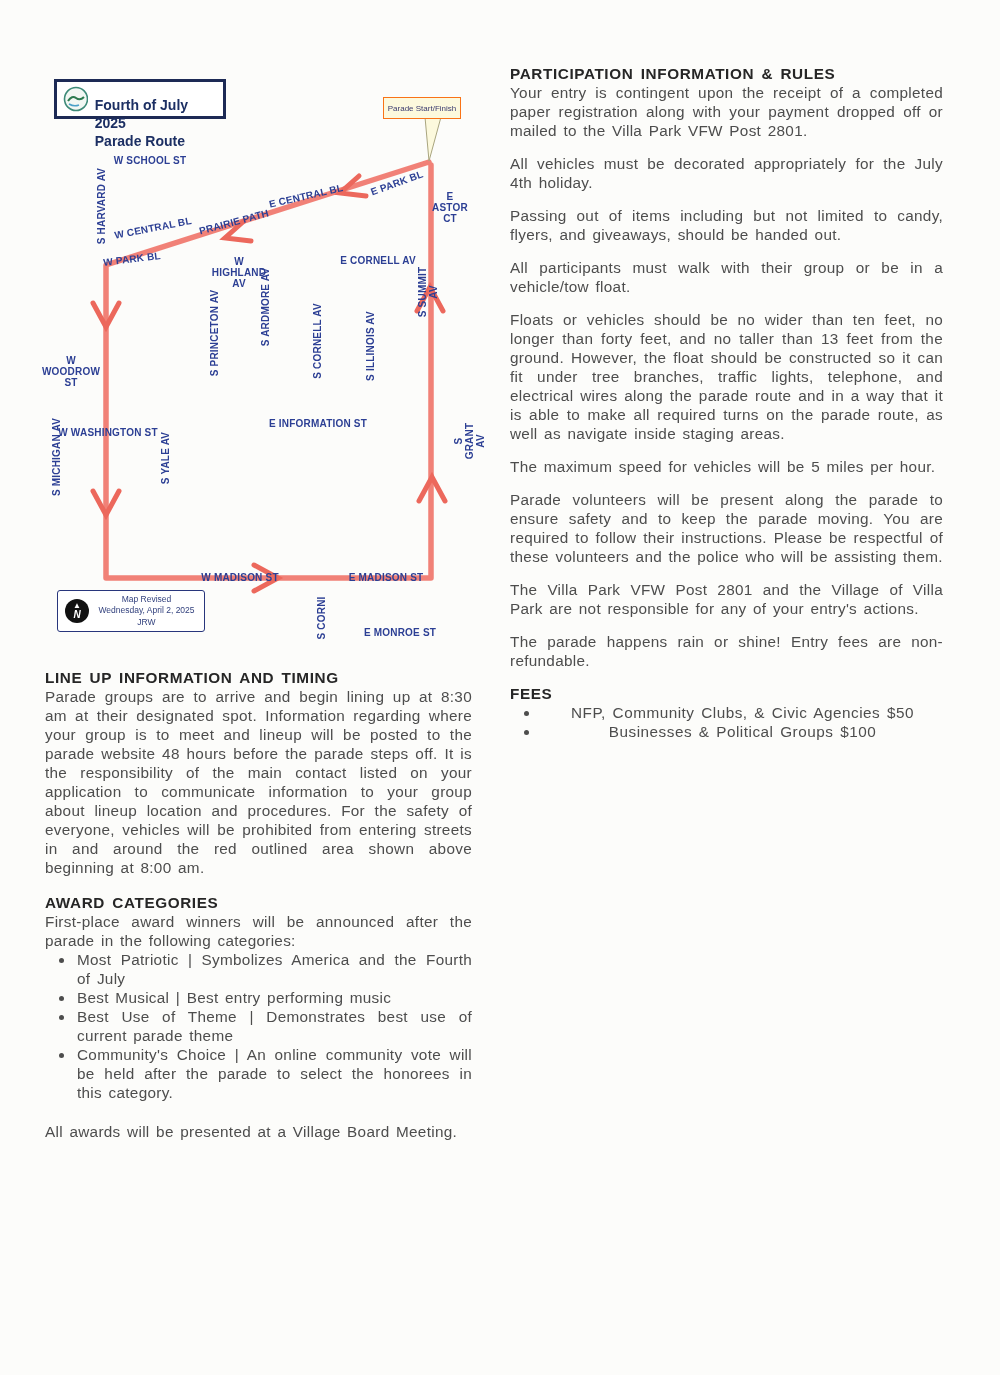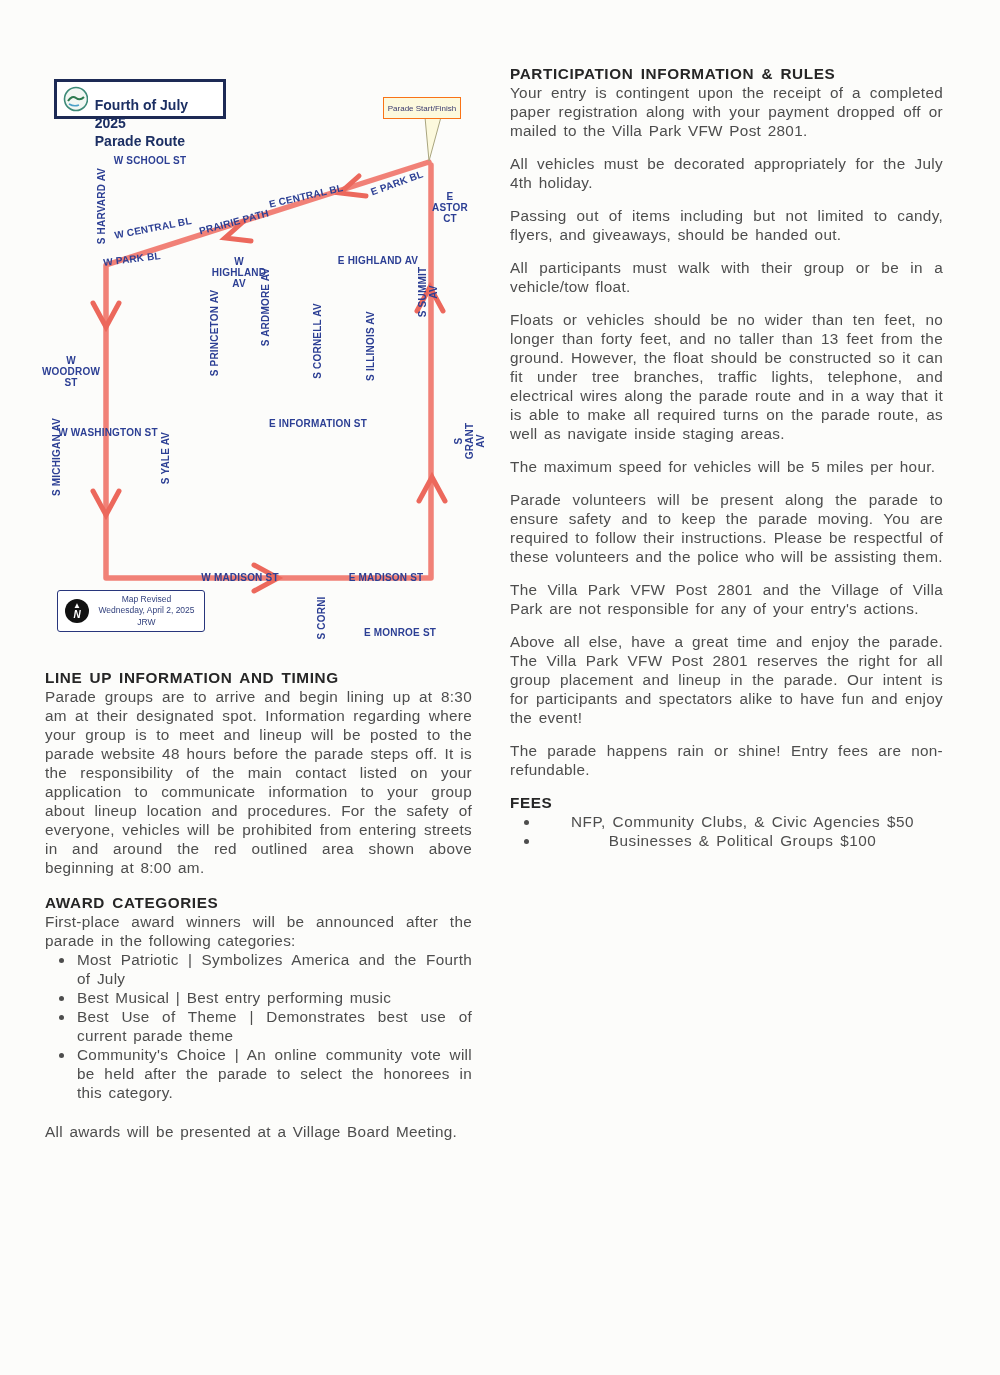--- a/index.html
+++ b/index.html
@@ -97,21 +97,21 @@
   <div class="street" style="left:266px;top:121px;transform:translate(-50%,-50%) rotate(-13deg)">E CENTRAL BL</div>
   <div class="street" style="left:357px;top:108px;transform:translate(-50%,-50%) rotate(-20deg)">E PARK BL</div>
   <div class="street" style="left:410px;top:133px;transform:translate(-50%,-50%)">E ASTOR
 CT</div>
   <div class="street" style="left:113px;top:153px;transform:translate(-50%,-50%) rotate(-11deg)">W CENTRAL BL</div>
   <div class="street" style="left:194px;top:147px;transform:translate(-50%,-50%) rotate(-15deg)">PRAIRIE PATH</div>
   <div class="street" style="left:92px;top:184px;transform:translate(-50%,-50%) rotate(-7deg)">W PARK BL</div>
   <div class="street" style="left:199px;top:198px;transform:translate(-50%,-50%)">W
 HIGHLAND
 AV</div>
-  <div class="street" style="left:338px;top:186px;transform:translate(-50%,-50%)">E HIGHLAND AV</div>
+  <div class="street" style="left:338px;top:186px;transform:translate(-50%,-50%)">E CORNELL AV</div>
   <div class="street" style="left:175px;top:258px;transform:translate(-50%,-50%) rotate(-90deg)">S PRINCETON AV</div>
   <div class="street" style="left:226px;top:232px;transform:translate(-50%,-50%) rotate(-90deg)">S ARDMORE AV</div>
   <div class="street" style="left:278px;top:266px;transform:translate(-50%,-50%) rotate(-90deg)">S CORNELL AV</div>
   <div class="street" style="left:331px;top:271px;transform:translate(-50%,-50%) rotate(-90deg)">S ILLINOIS AV</div>
   <div class="street" style="left:388px;top:217px;transform:translate(-50%,-50%) rotate(-90deg)">S SUMMIT AV</div>
   <div class="street" style="left:31px;top:297px;transform:translate(-50%,-50%)">W
 WOODROW
 ST</div>
   <div class="street" style="left:68px;top:358px;transform:translate(-50%,-50%)">W WASHINGTON ST</div>
   <div class="street" style="left:278px;top:349px;transform:translate(-50%,-50%)">E INFORMATION ST</div>
@@ -143,21 +143,20 @@
 <div class="col col-right">
   <div class="hd">PARTICIPATION INFORMATION &amp; RULES</div>
   <p class="para">Your entry is contingent upon the receipt of a completed paper registration along with your payment dropped off or mailed to the Villa Park VFW Post 2801.</p>
   <p class="para">All vehicles must be decorated appropriately for the July 4th holiday.</p>
   <p class="para">Passing out of items including but not limited to candy, flyers, and giveaways, should be handed out.</p>
   <p class="para">All participants must walk with their group or be in a vehicle/tow float.</p>
   <p class="para">Floats or vehicles should be no wider than ten feet, no longer than forty feet, and no taller than 13 feet from the ground. However, the float should be constructed so it can fit under tree branches, traffic lights, telephone, and electrical wires along the parade route and in a way that it is able to make all required turns on the parade route, as well as navigate inside staging areas.</p>
   <p class="para">The maximum speed for vehicles will be 5 miles per hour.</p>
   <p class="para">Parade volunteers will be present along the parade to ensure safety and to keep the parade moving. You are required to follow their instructions. Please be respectful of these volunteers and the police who will be assisting them.</p>
   <p class="para">The Villa Park VFW Post 2801 and the Village of Villa Park are not responsible for any of your entry's actions.</p>
-  <p class="para">Above all else, have a great time and enjoy the parade. The Villa Park VFW Post 2801 reserves the right for all group placement and lineup in the parade. Our intent is for participants and spectators alike to have fun and enjoy the event!</p>
   <p class="para">The parade happens rain or shine! Entry fees are non-refundable.</p>
 
   <div class="hd">FEES</div>
   <ul class="blist fees-list">
     <li>NFP, Community Clubs, &amp; Civic Agencies $50</li>
     <li>Businesses &amp; Political Groups $100</li>
   </ul>
 </div>
 
 </body></html>

